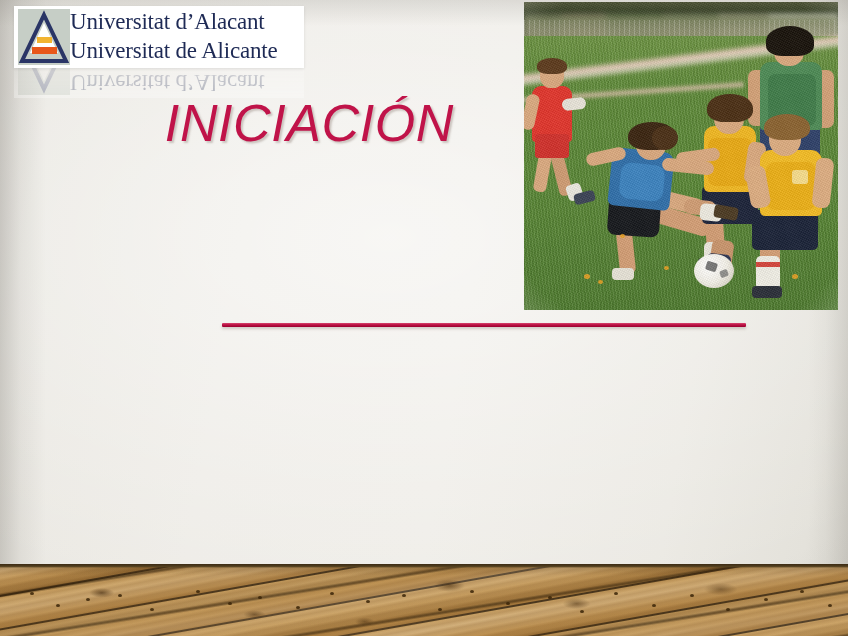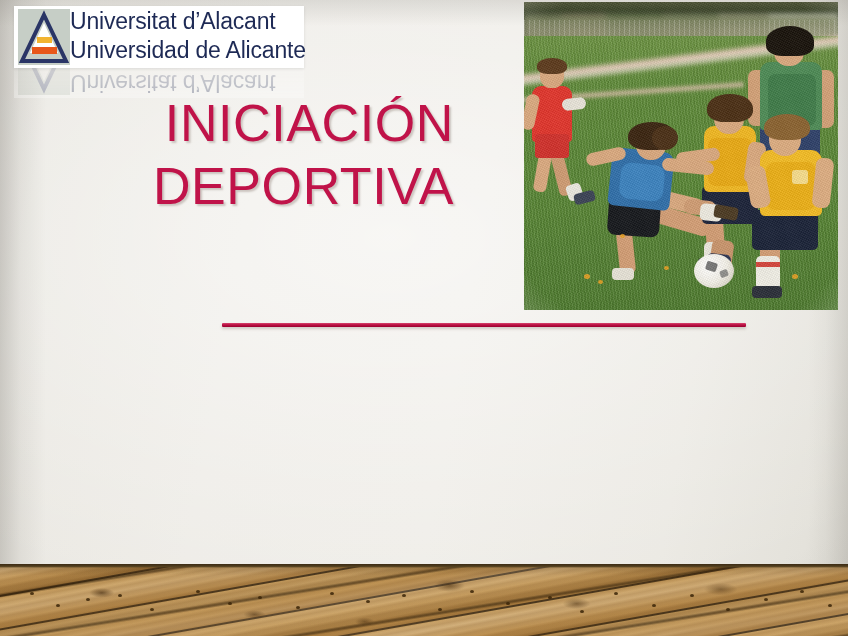--- a/index.html
+++ b/index.html
@@ -144,21 +144,21 @@
     background: #C6CEC6;
     overflow: hidden;
   }
   .logo-mark svg { display:block; }
   .logo-words {
     position: absolute;
     left: 56px;
     top: 1px;
     width: 232px;
     height: 60px;
-    font-family: Liberation Sans, sans-serif;
+    font-family: Liberation Serif, serif;
     color: #1E2A55;
     line-height: 29px;
     font-size: 23px;
     letter-spacing: -0.2px;
     white-space: nowrap;
   }
   .logo-words .l1 { display:block; }
   .logo-words .l2 { display:block; }
   .logo-reflection {
     position: absolute;
@@ -189,21 +189,21 @@
     width: 414px;
     text-align: right;
     font-family: "Liberation Sans", sans-serif;
     font-size: 52px;
     line-height: 63px;
     font-weight: 400;
     letter-spacing: 0.6px;
     color: #C01349;
     text-shadow: 2px 2px 2px rgba(110,90,80,0.30);
   }
-  .title span { display: block; white-space: nowrap; }
+  .title span { display: block; white-space: nowrap; font-style: italic; }
 
   
   .rule {
     position: absolute;
     left: 222px;
     top: 323px;
     width: 524px;
     height: 4px;
     background: linear-gradient(180deg, #D4476F 0%, #BE1144 45%, #98002F 100%);
     box-shadow: 0 2px 3px rgba(110,90,80,0.28);
@@ -407,27 +407,26 @@
     <div class="logo-mark">
       <svg width="52" height="56" viewBox="0 0 52 56">
         <polygon points="26,6 48,52 4,52" fill="none" stroke="#2A3566" stroke-width="4"></polygon>
         <polygon points="26,14 40,44 12,44" fill="#FFFFFF"></polygon>
         <rect x="19" y="28" width="15" height="6" fill="#F2B431"></rect>
         <rect x="14" y="38" width="25" height="7" fill="#E8571A"></rect>
       </svg>
     </div>
     <div class="logo-words">
       <span class="l1">Universitat d’Alacant</span>
-      <span class="l2">Universidad de Alicante</span>
+      <span class="l2">Universitat de Alicante</span>
     </div>
   </div>
 
   <div class="title">
     <span>INICIACIÓN</span>
-    <span>DEPORTIVA</span>
   </div>
 
   <div class="rule"></div>
 
   <div class="photo-wrap">
     <div class="photo">
 
       <div class="ph sky-strip"></div>
       <div class="ph bg-buildings"></div>
       <div class="ph bg-blur"></div>

